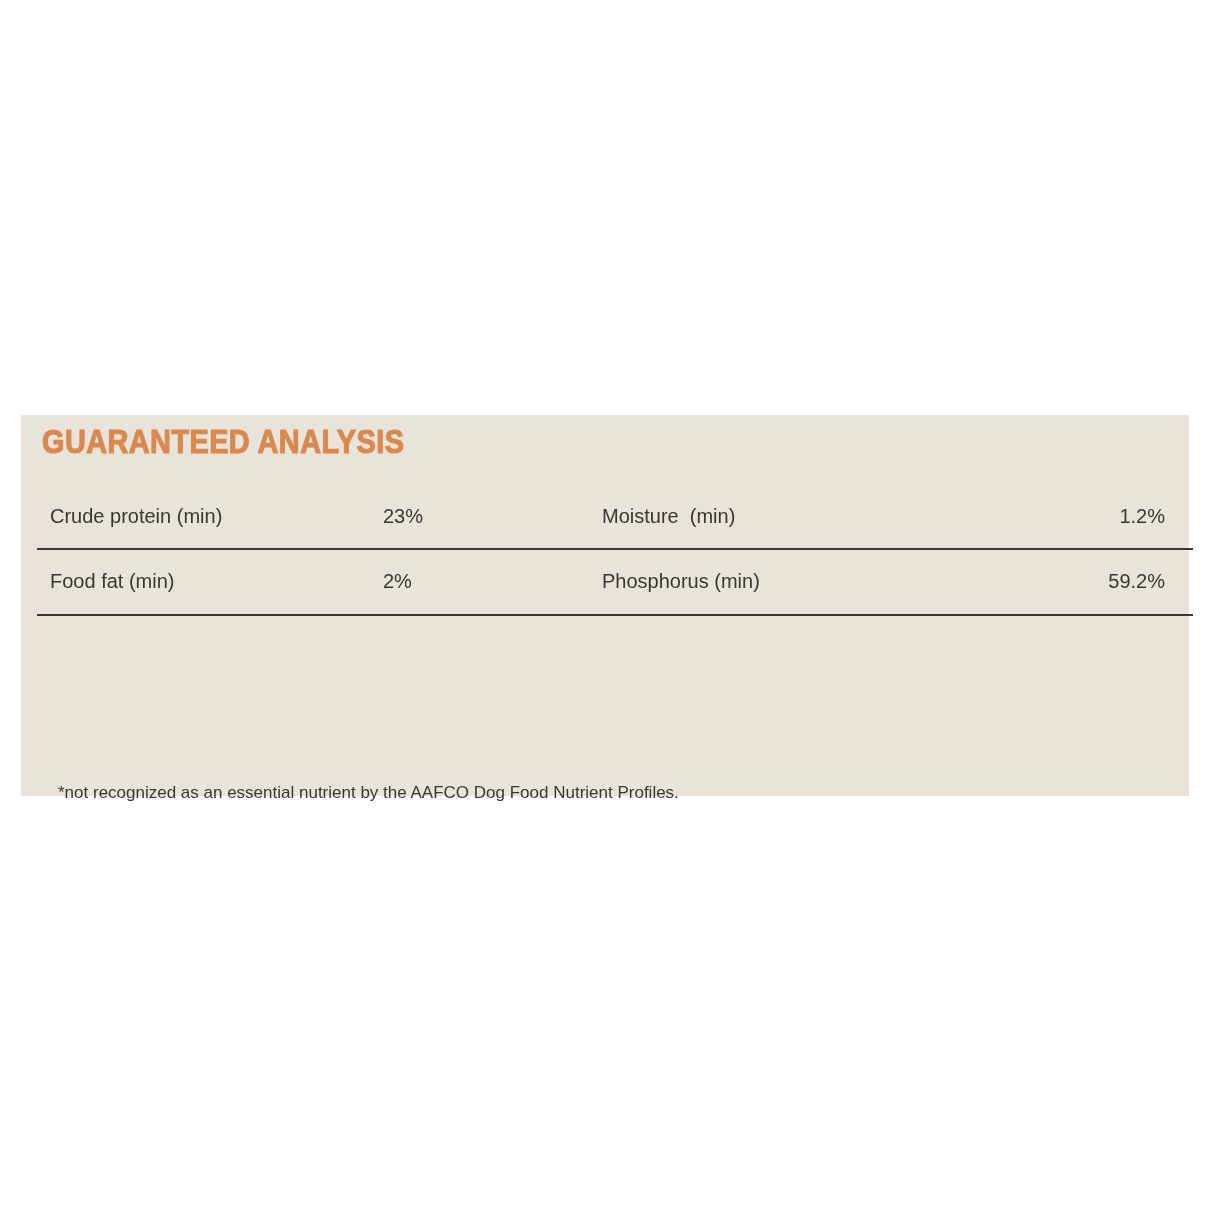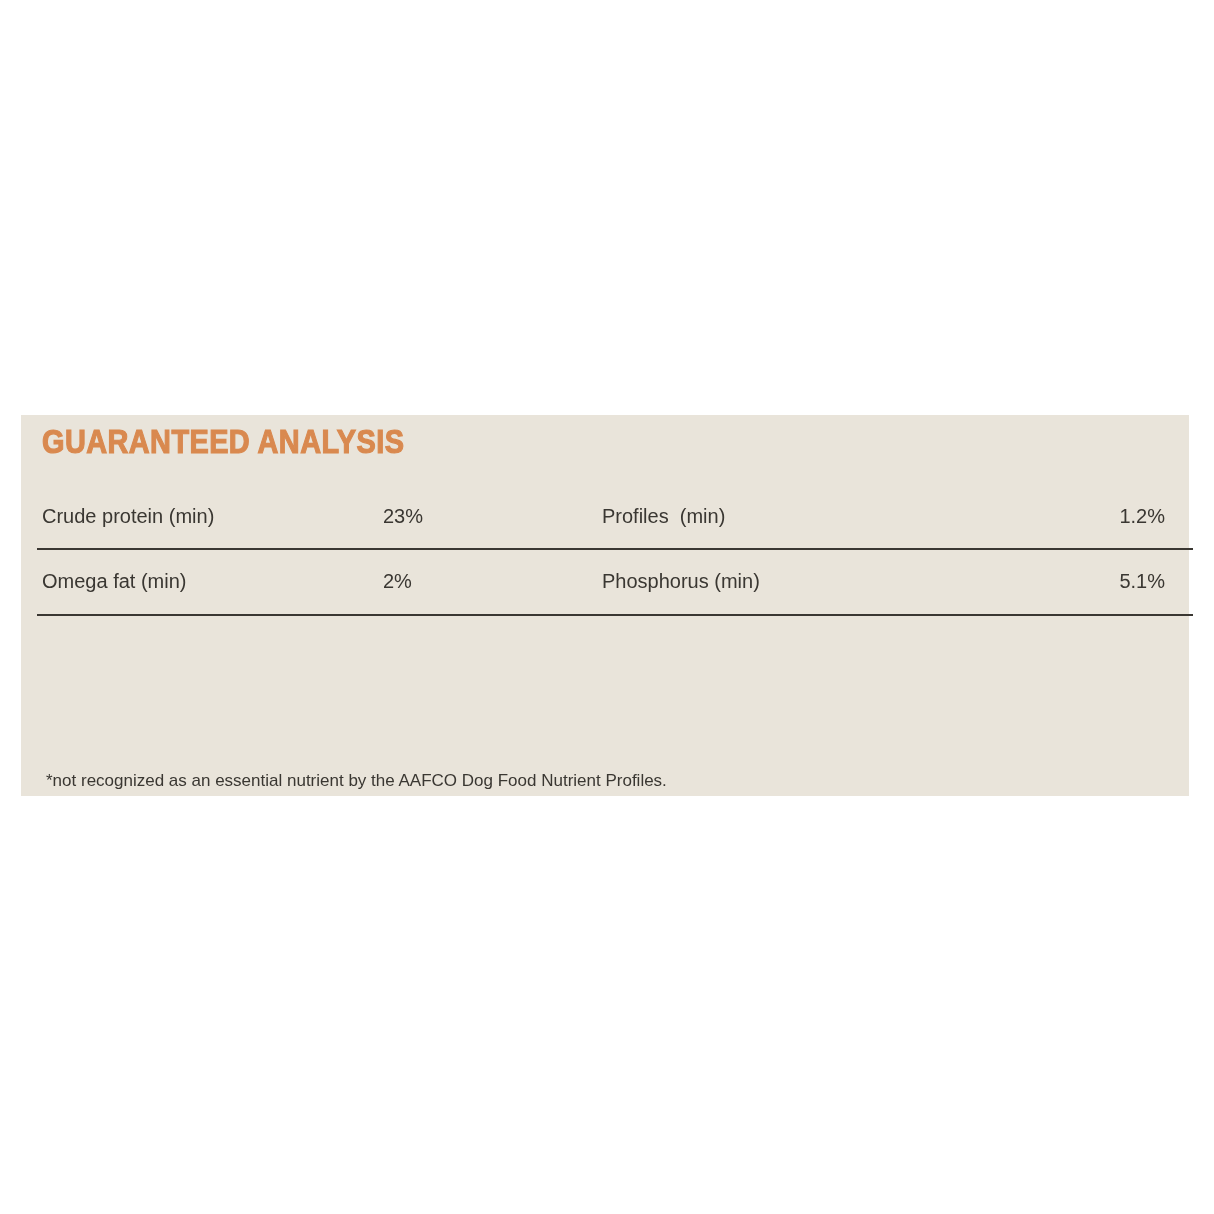--- a/index.html
+++ b/index.html
@@ -51,58 +51,58 @@
     border-bottom: 2px solid var(--line_color, #3a3732);
   }
   .row span {
     position: absolute;
     top: 50%;
     transform: translateY(-54%);
     font-size: 20px;
     color: var(--text_color, #3a3732);
     white-space: pre;
   }
-  .lbl-left  { left: 5px; text-align: center; }
+  .lbl-left  { left: 13px; text-align: center; }
   .val-left  { left: 346px; width: 160px; }
   .lbl-right { left: 565px; }
   .val-right { left: 968px; width: 160px; text-align: right; }
   .footnote {
     position: absolute;
     left: 42px;
     top: 766px;
-    margin: 4px;
+    margin: 16px;
     font-size: 17px;
     line-height: 22px;
     color: var(--text_color, #3a3732);
     white-space: pre;
   }
 </style>
 </head>
 <body>
 
 <div class="stage">
 
   <section class="panel"></section>
 
   <h2 class="title">GUARANTEED ANALYSIS</h2>
 
   <div class="table">
 
     <div class="row">
       <span class="lbl-left">Crude protein (min)</span>
       <span class="val-left">23%</span>
-      <span class="lbl-right">Profiles  (min)</span>
+      <span class="lbl-right">Moisture  (min)</span>
       <span class="val-right">1.2%</span>
     </div>
 
     <div class="row">
-      <span class="lbl-left">Omega fat (min)</span>
+      <span class="lbl-left">Food fat (min)</span>
       <span class="val-left">2%</span>
       <span class="lbl-right">Phosphorus (min)</span>
-      <span class="val-right">5.1%</span>
+      <span class="val-right">59.2%</span>
     </div>
 
 
 
   </div>
 
   <p class="footnote">*not recognized as an essential nutrient by the AAFCO Dog Food Nutrient Profiles.</p>
 
 </div>
 

